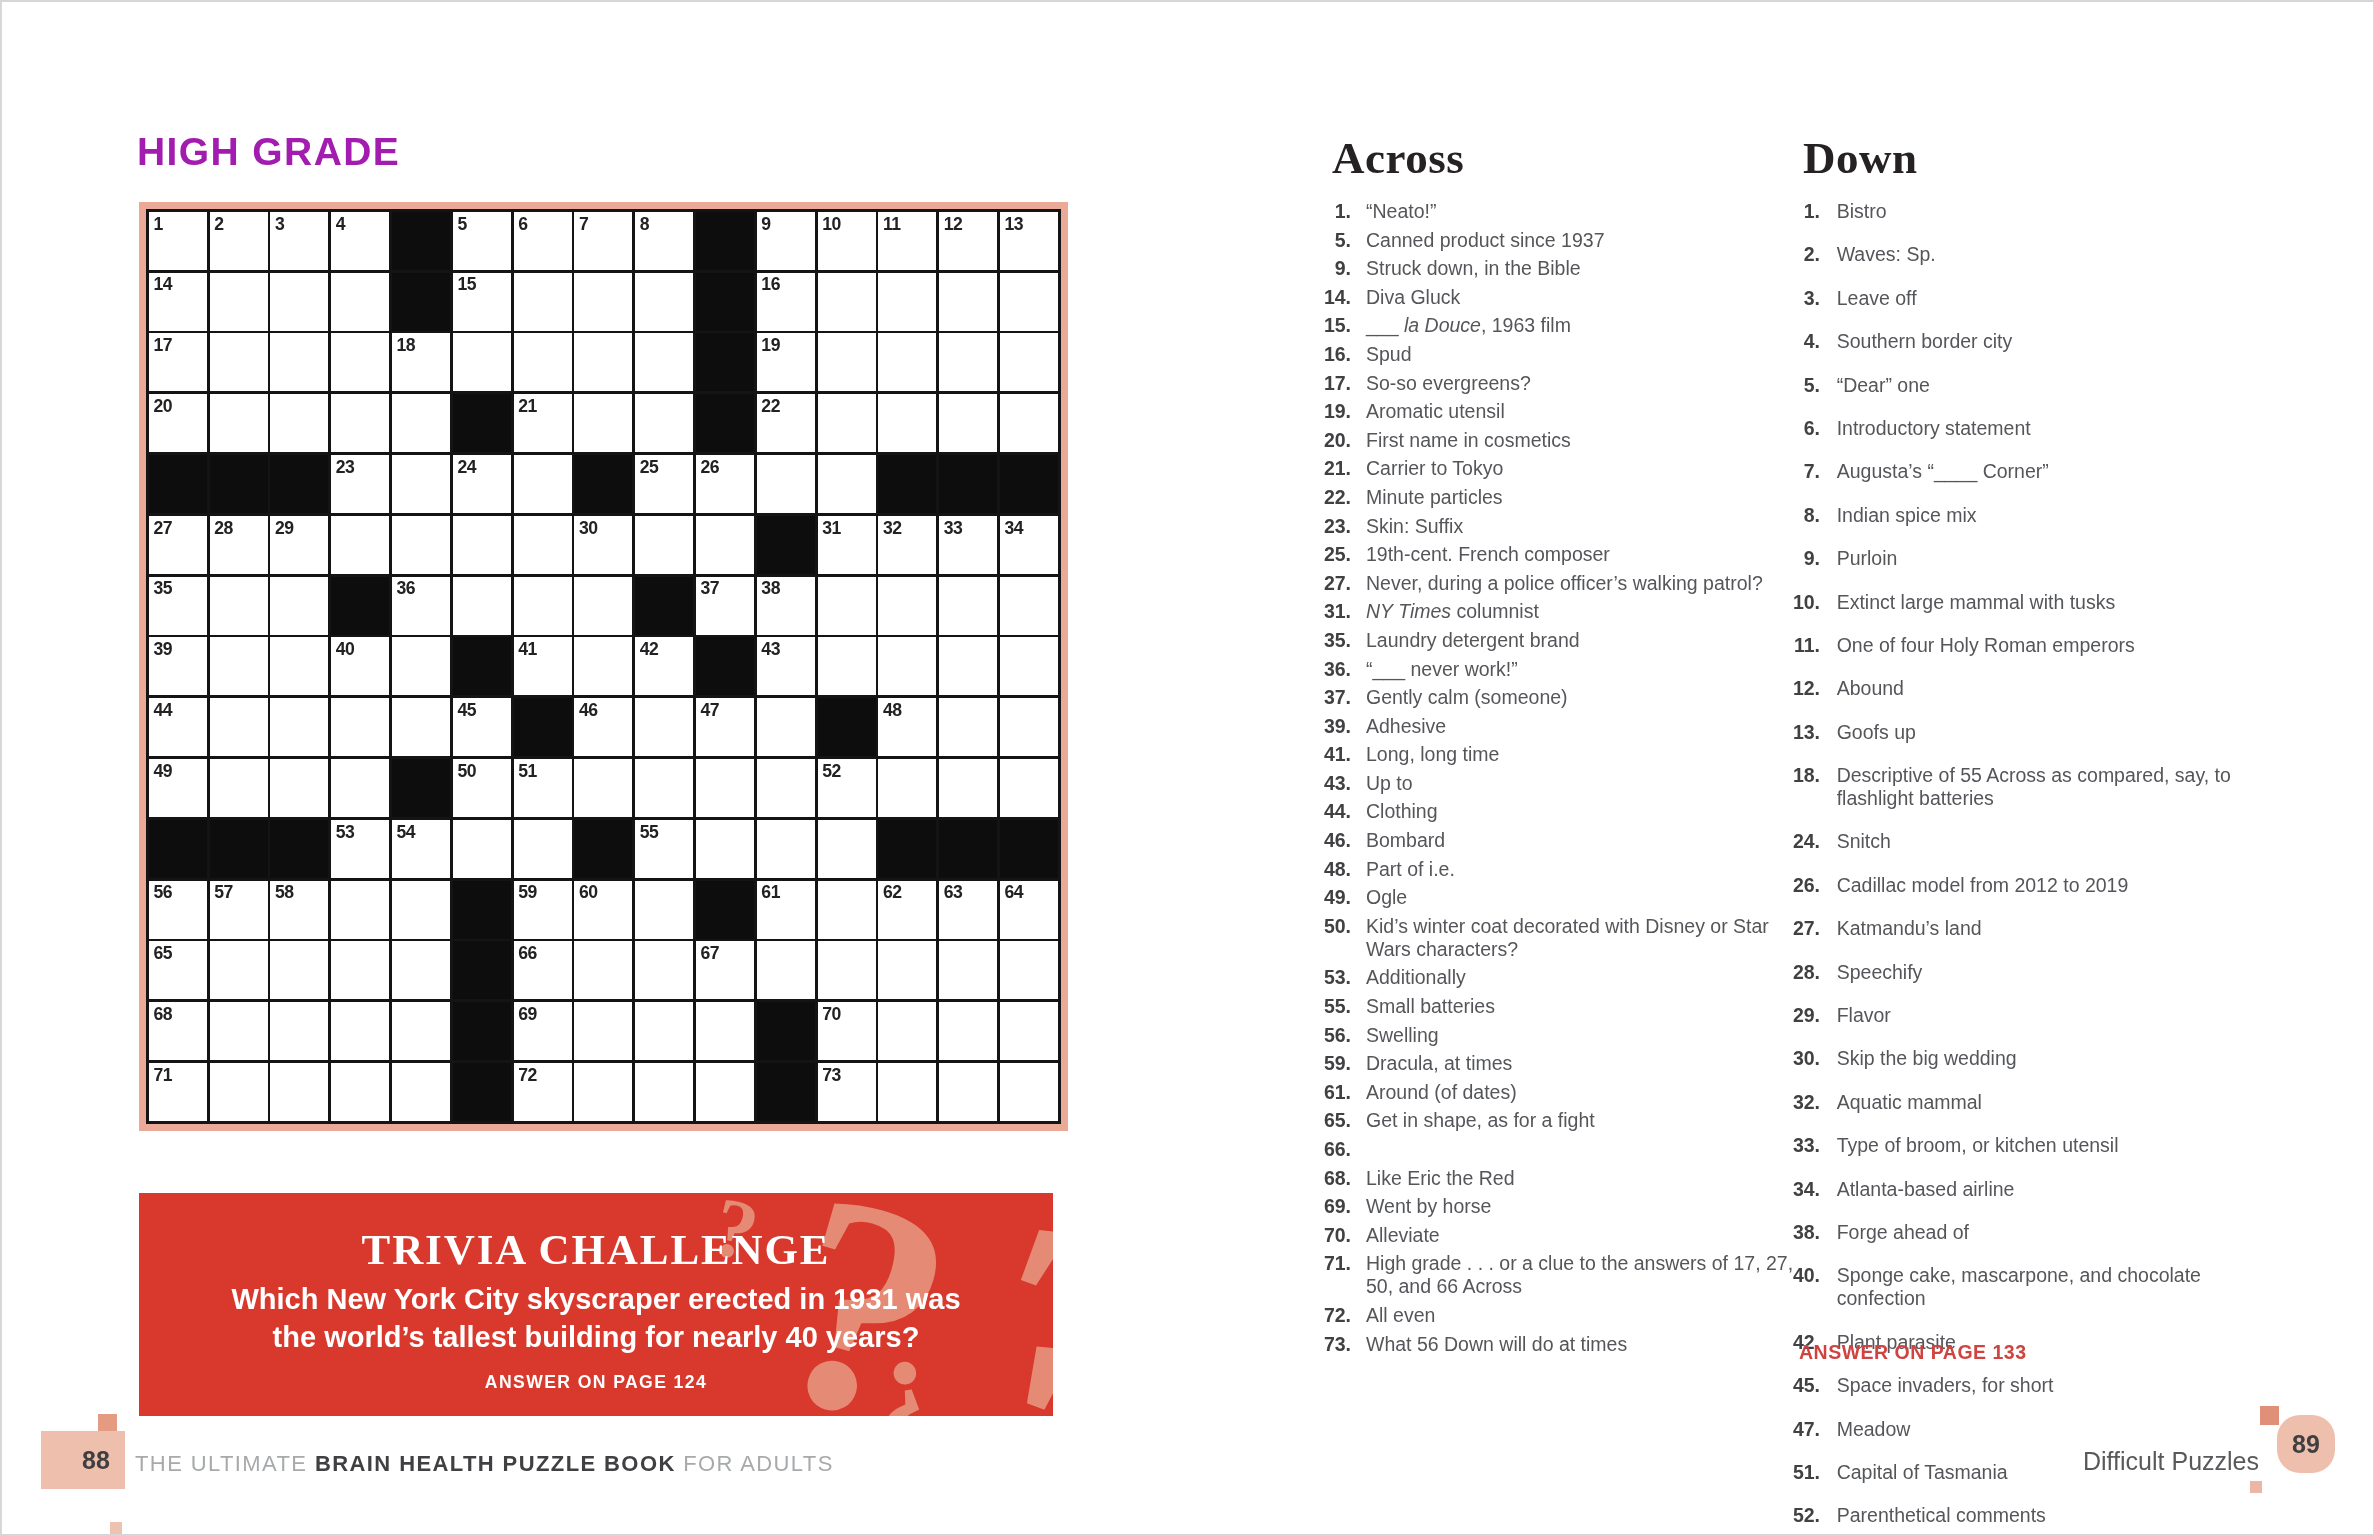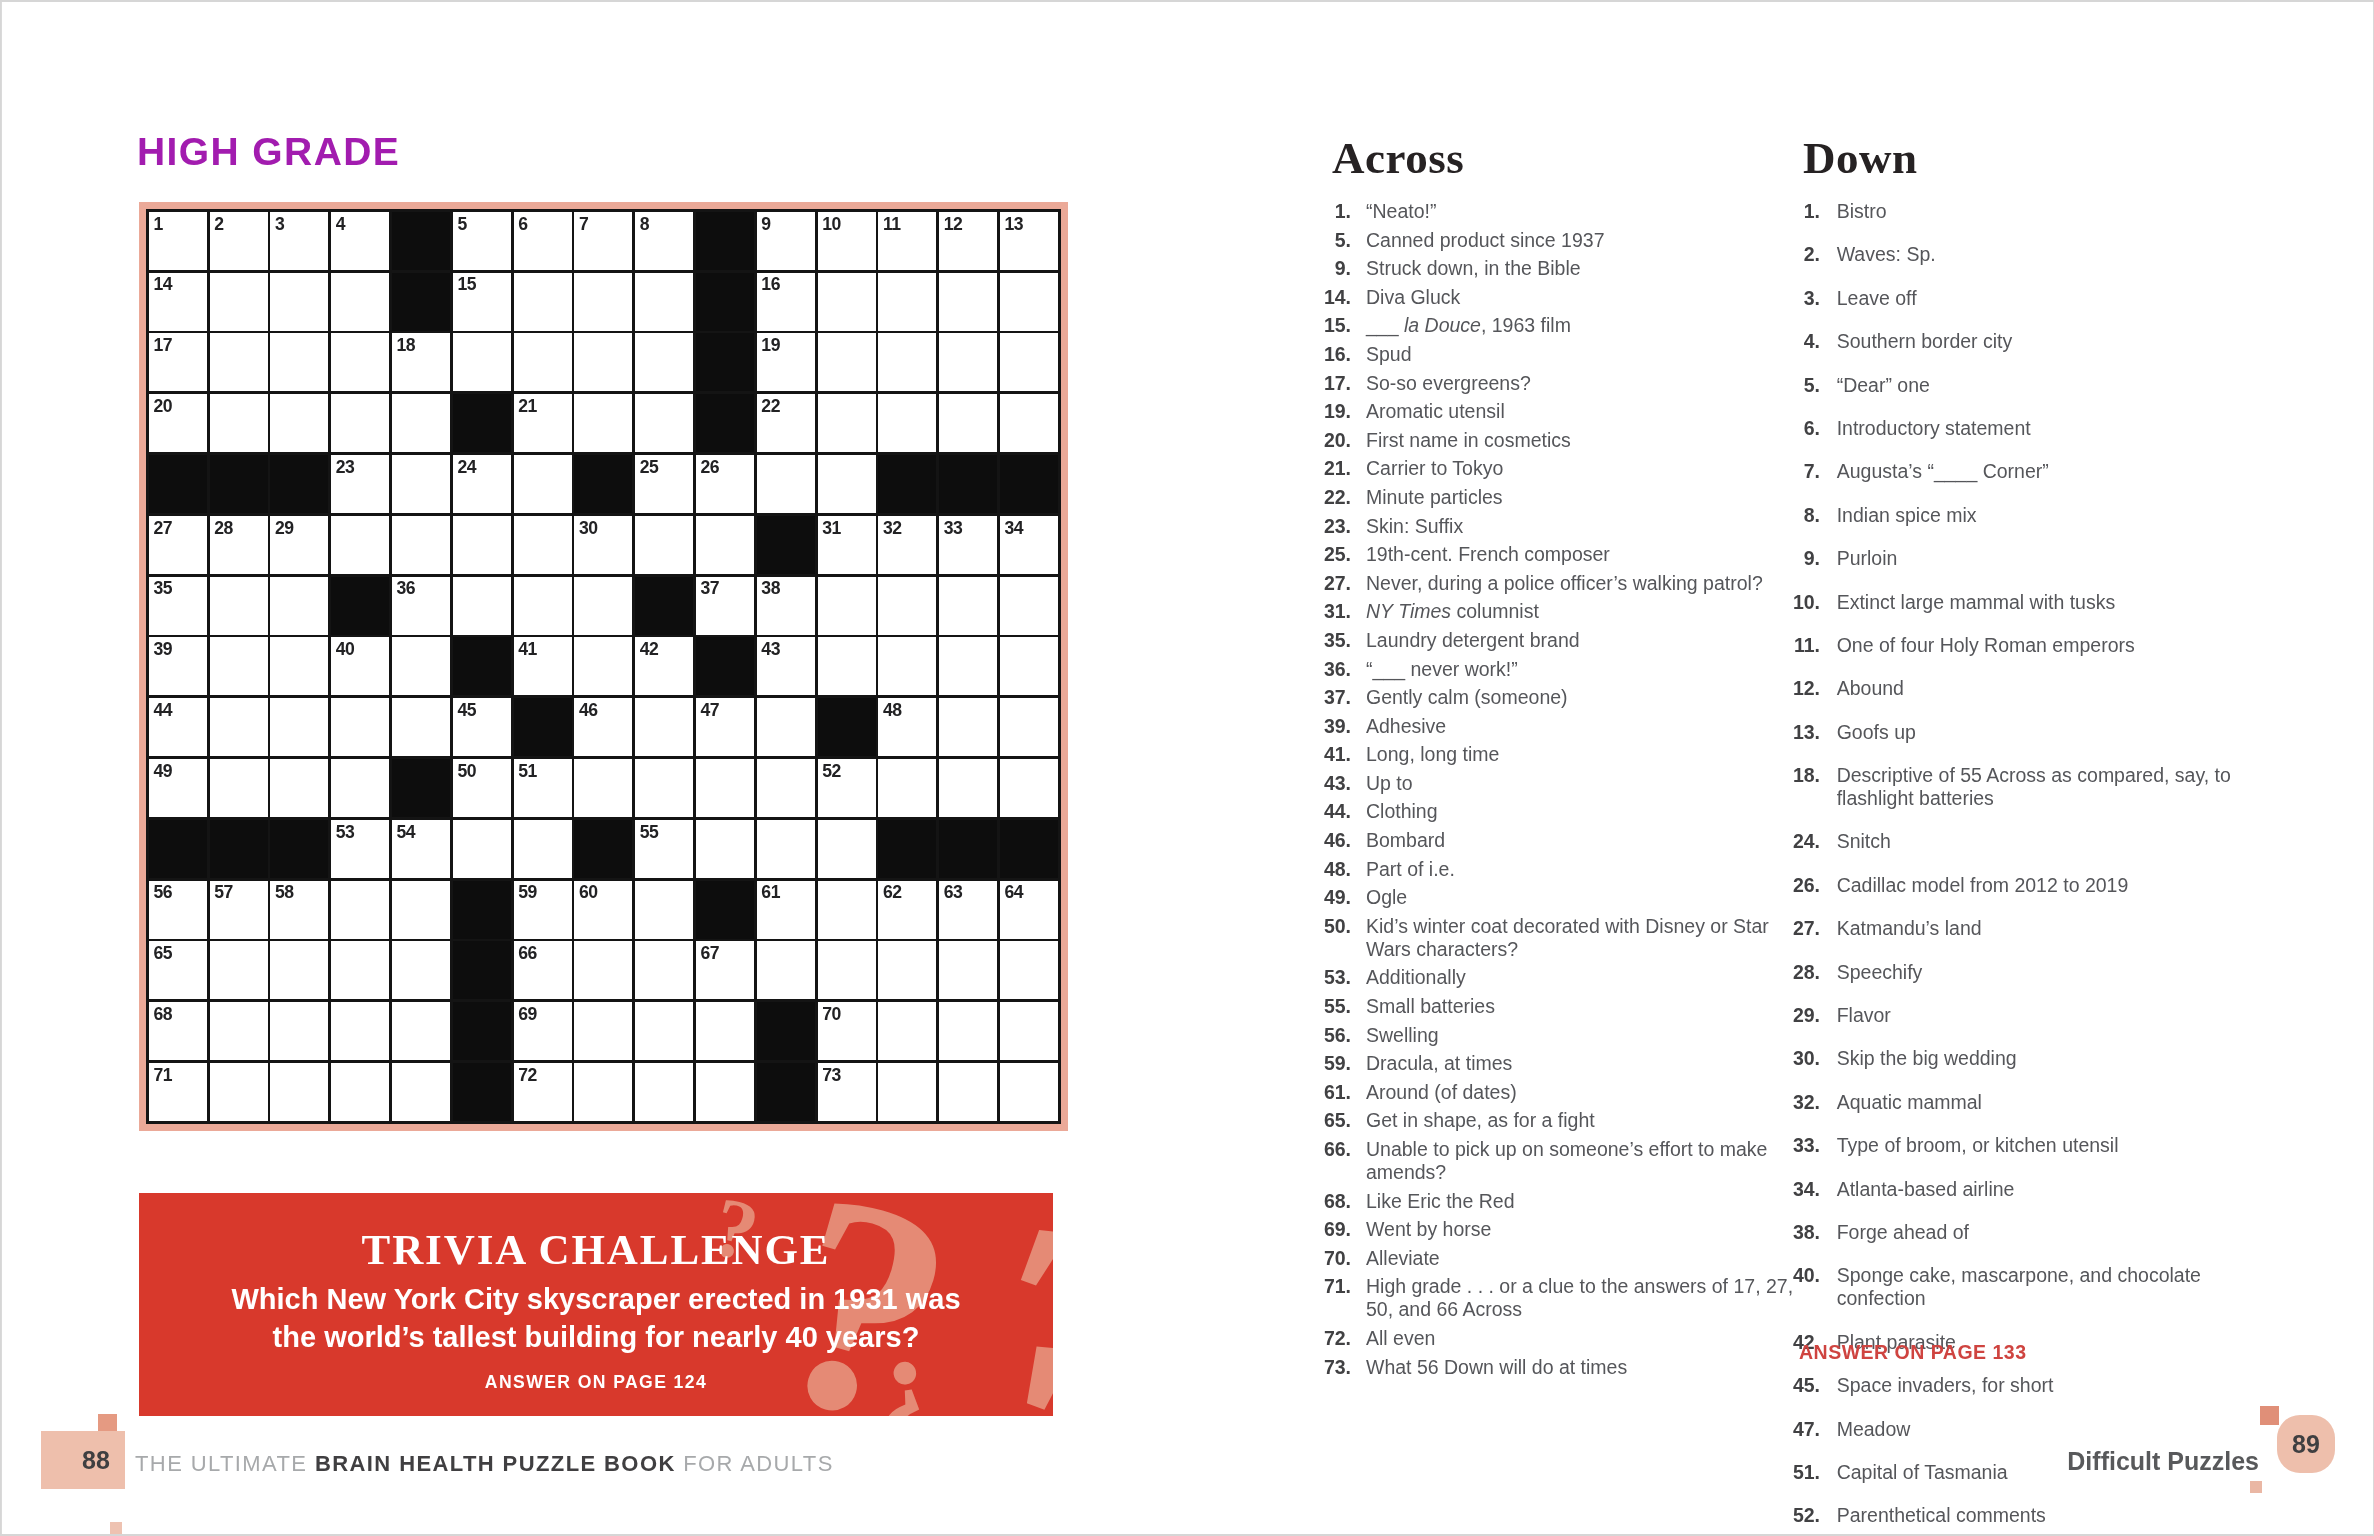--- a/index.html
+++ b/index.html
@@ -81,21 +81,21 @@
   .sq-l2 { left:110px; top:1522px; width:12px; height:12px; background:#eec2b1; }
   .sq-r1 { left:2260px; top:1406px; width:18.6px; height:18.6px; background:#e08f78; }
   .sq-r2 { left:2250px; top:1481px; width:12px; height:12px; background:#eab7a4; }
   .footer-left {
     position:absolute; left:135px; top:1451px;
     font-size:22px; letter-spacing:1.4px; color:#a7a9ab;
   }
   .footer-left b { color:#403f41; font-weight:700; }
   .footer-right {
     position:absolute; left:1795px; top:1447px; width:464px; text-align:right;
-    font-size:25px; font-weight:700; color:#58595b;
+    font-size:25px; font-weight:400; color:#58595b;
   }
 </style>
 </head>
 <body>
 
 <div class="page">
 
   <div class="puzzle-title">HIGH GRADE</div>
 
   <div class="grid-frame">
@@ -607,21 +607,20 @@
       <div class="clue-item">
         <span class="n">61.</span>
         <span class="t"><span>Around (of dates)</span></span>
       </div>
       <div class="clue-item">
         <span class="n">65.</span>
         <span class="t"><span>Get in shape, as for a fight</span></span>
       </div>
       <div class="clue-item">
         <span class="n">66.</span>
-        <span class="t"><span>Unable to pick up on someone’s effort to make amends?</span></span>
       </div>
       <div class="clue-item">
         <span class="n">68.</span>
         <span class="t"><span>Like Eric the Red</span></span>
       </div>
       <div class="clue-item">
         <span class="n">69.</span>
         <span class="t"><span>Went by horse</span></span>
       </div>
       <div class="clue-item">

